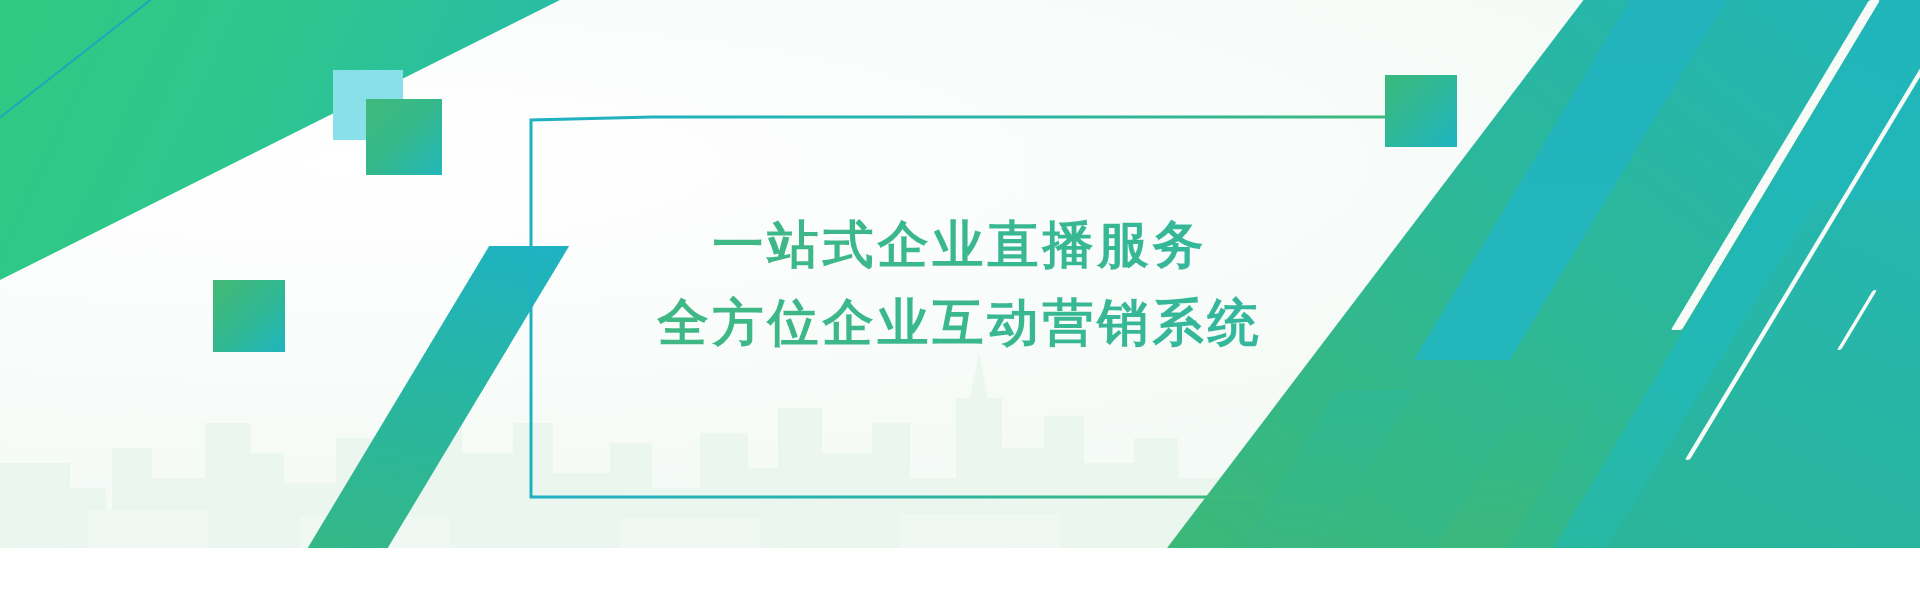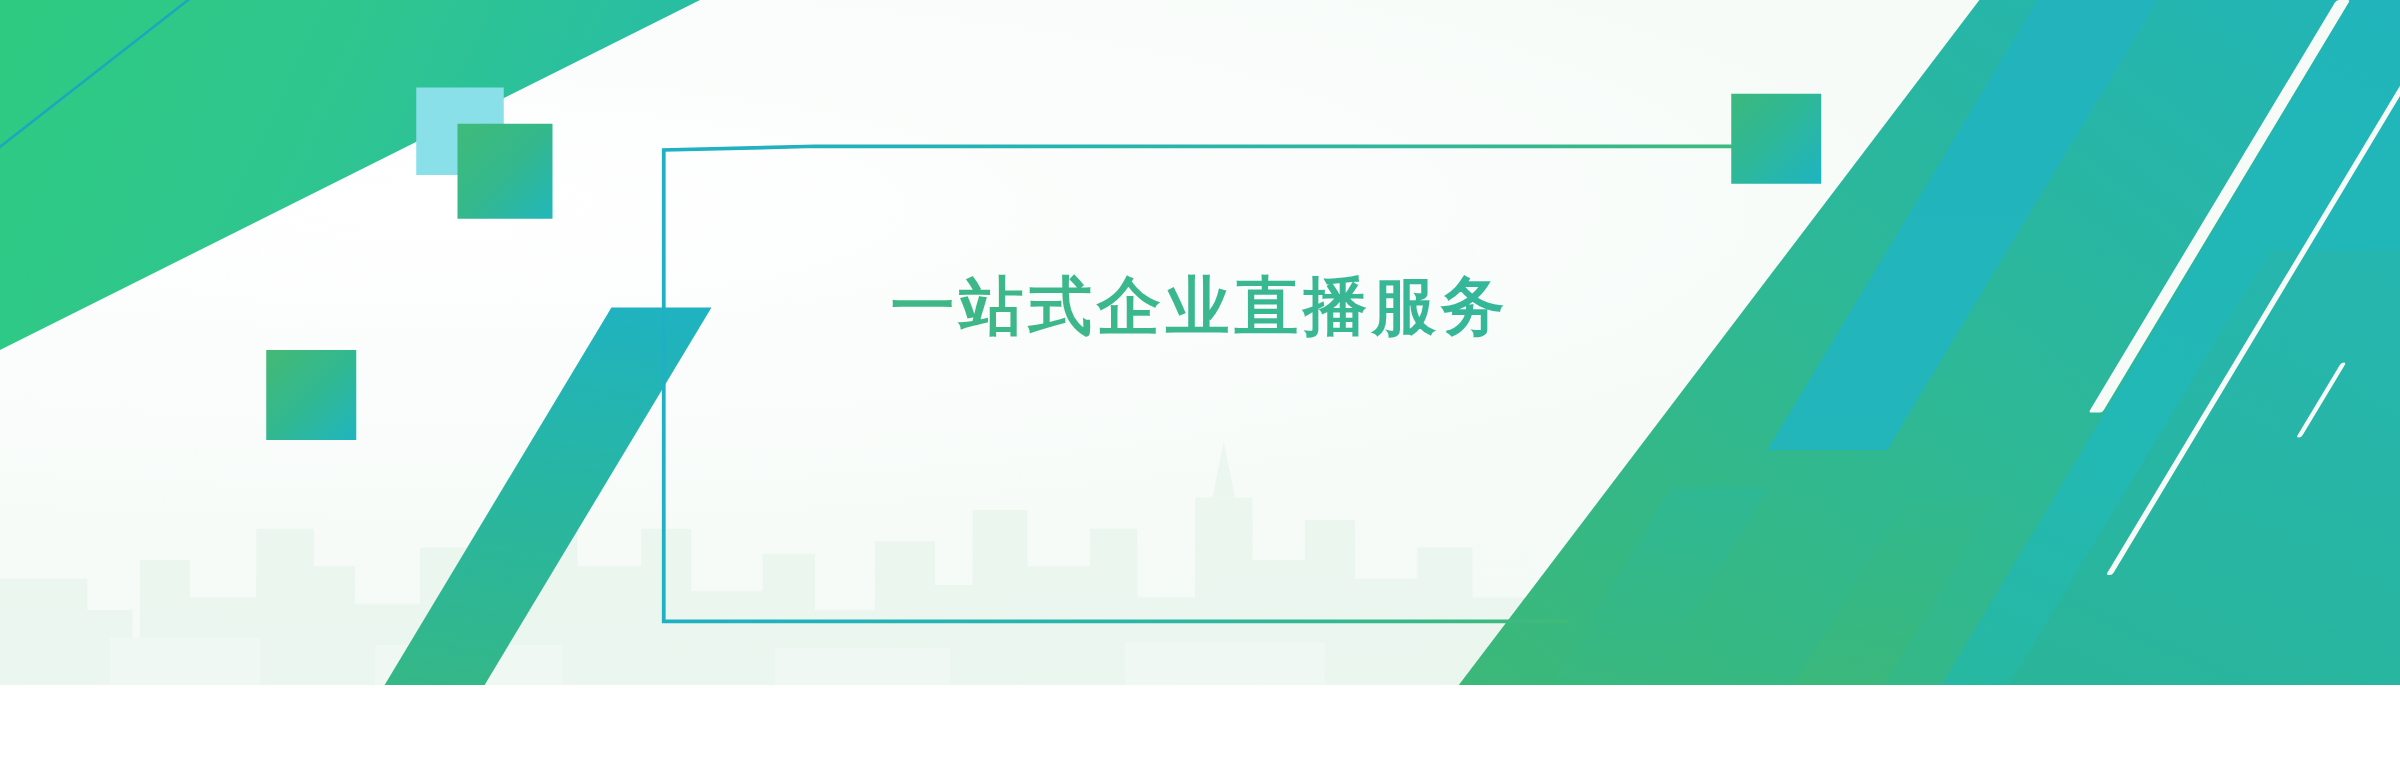--- a/index.html
+++ b/index.html
@@ -277,15 +277,16 @@
     </svg>
   </div>
 
   <div class="sq sq-cyan"></div>
   <div class="sq sq-green-sm"></div>
   <div class="sq sq-green-left"></div>
   <div class="sq sq-green-tr"></div>
 
   <div class="headline">
     <span class="line line-1">一站式企业直播服务</span>
+    <span class="line line-2">全方位企业互动营销系统</span>
   </div>
 
 </div>
 
 </body></html>

